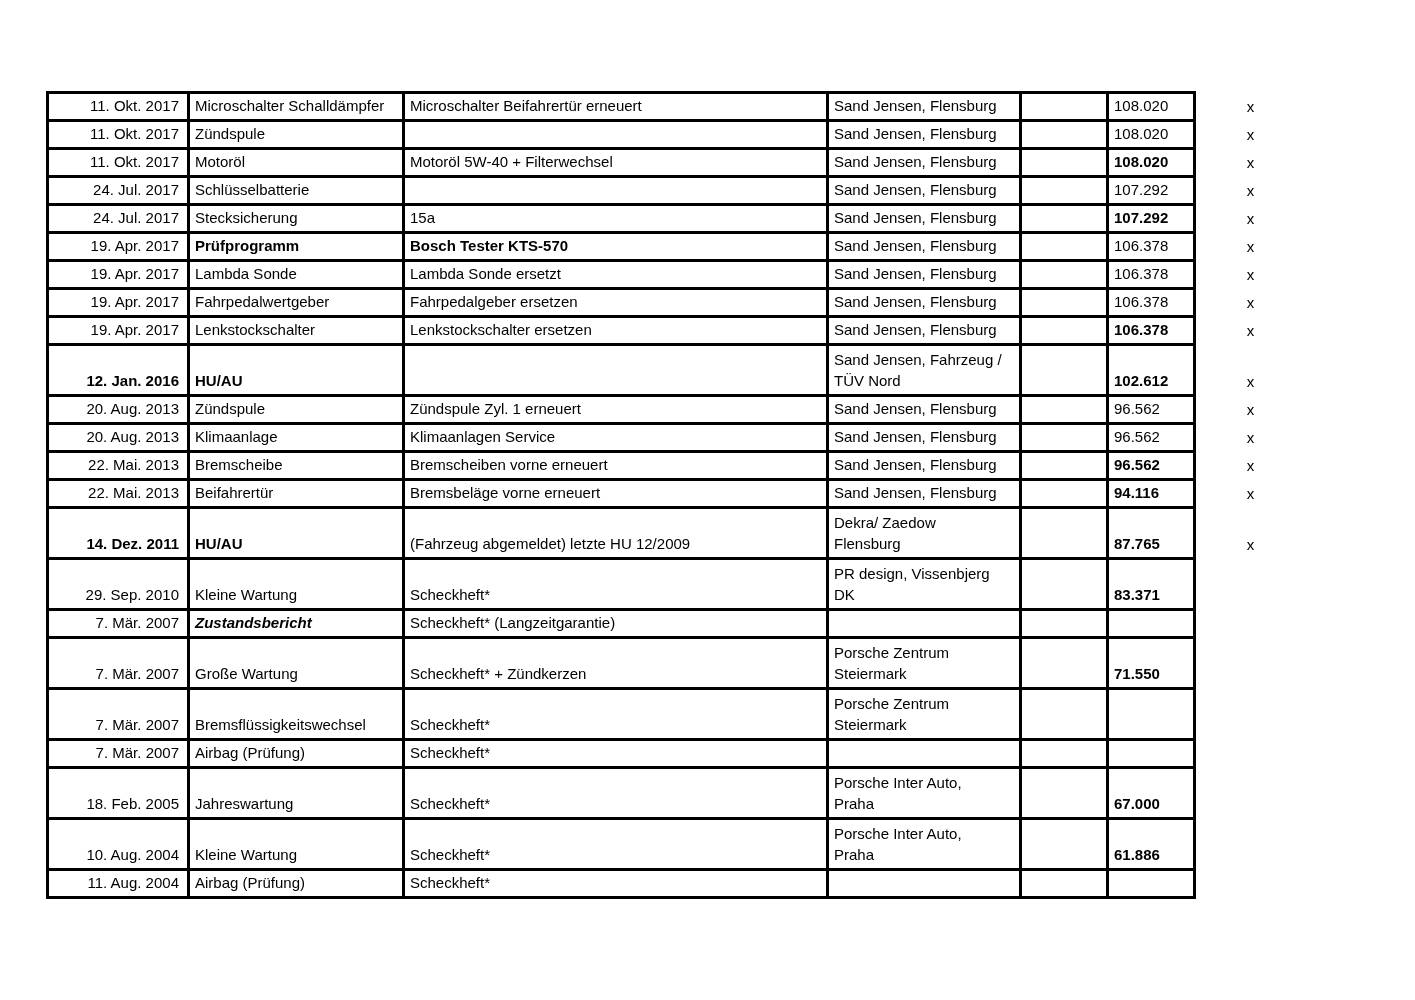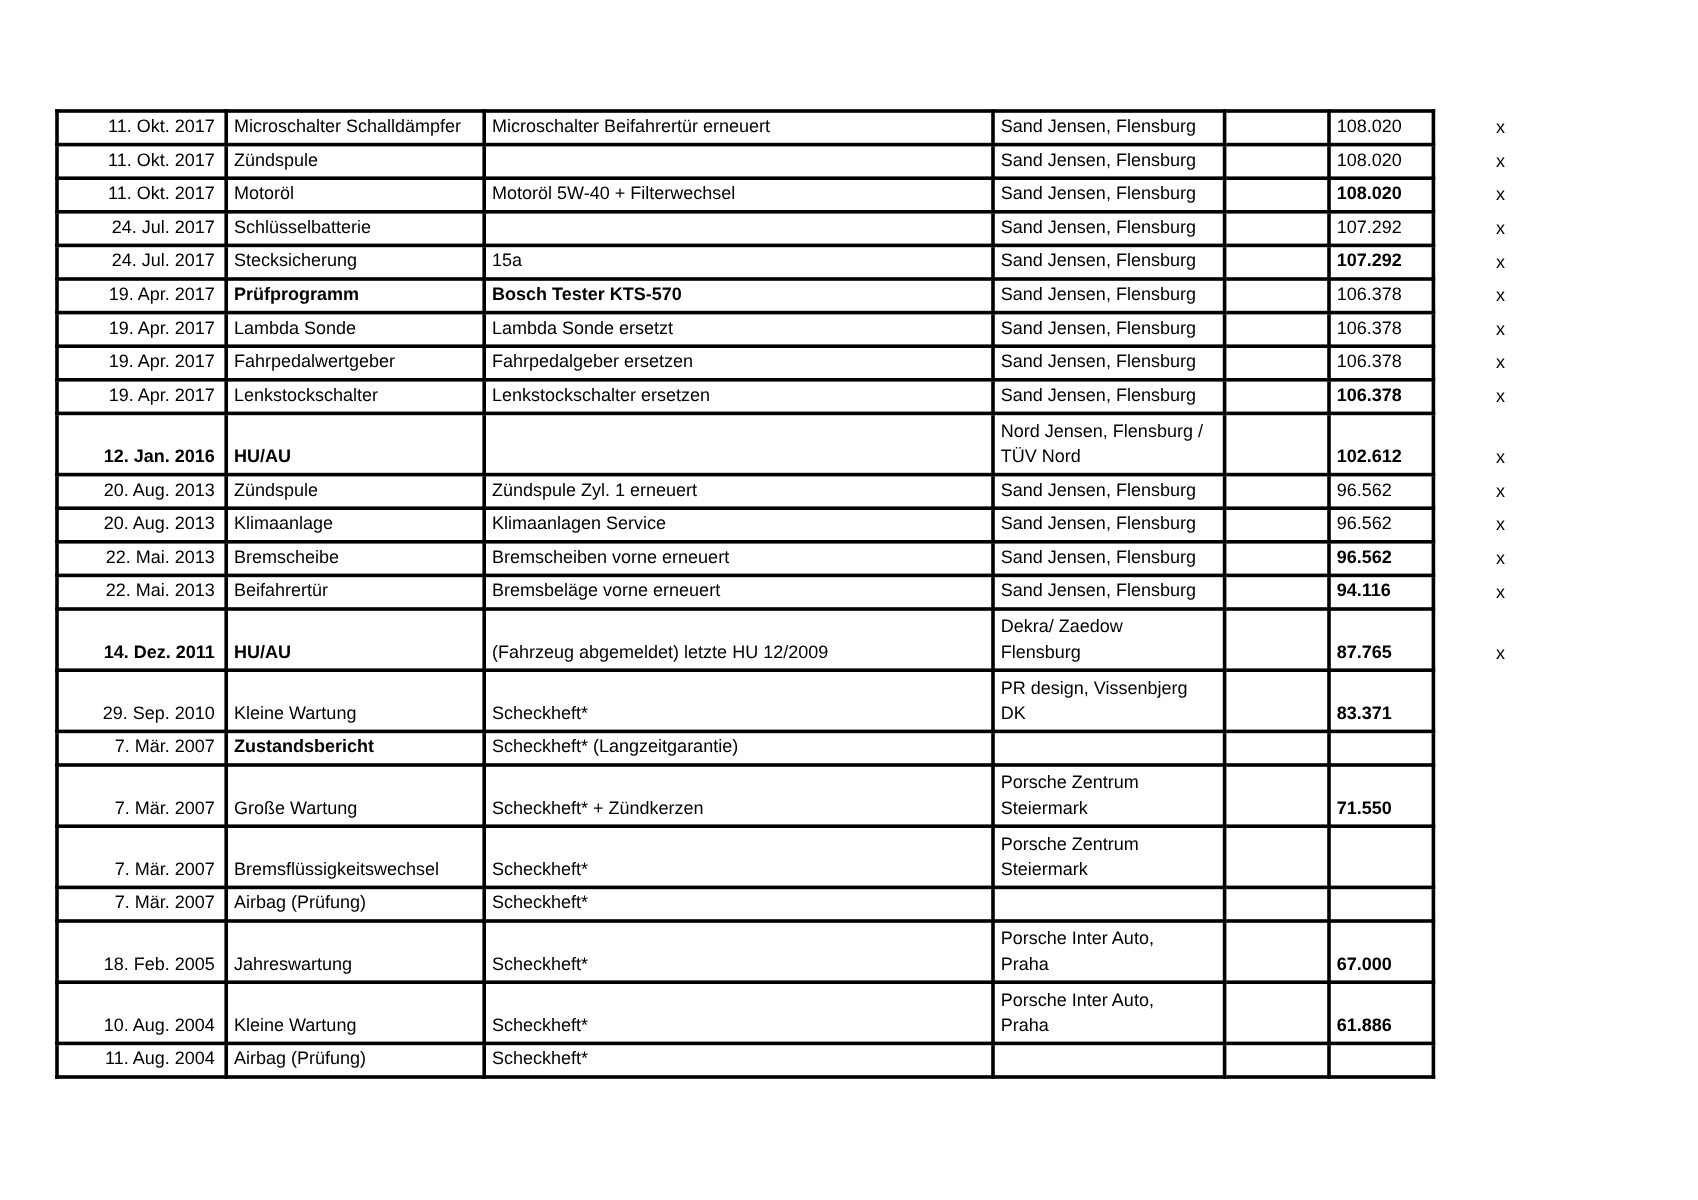--- a/index.html
+++ b/index.html
@@ -17,21 +17,21 @@
     line-height:21px;
     white-space:pre-line;
     overflow:hidden;
   }
   tr{height:25px;}
   tr.tall{height:51px;}
   td.c-date{text-align:right;padding-right:8px;}
   td.c-km{padding-right:5px;}
   td.c-x{border:none;text-align:center;vertical-align:bottom;padding:0 0 4px 0;}
   td.b{font-weight:bold;}
-  td.i{}
+  td.i{font-style:italic;}
 </style>
 </head>
 <body>
 
 <div class="sheet">
   <table>
     <colgroup>
       <col style="width:141px">
       <col style="width:215px">
       <col style="width:424px">
@@ -119,21 +119,21 @@
           <td class="c-work">Lenkstockschalter ersetzen</td>
           <td class="c-shop">Sand Jensen, Flensburg</td>
           <td class="c-spare"></td>
           <td class="c-km b">106.378</td>
           <td class="c-x">x</td>
         </tr>
         <tr class="tall">
           <td class="c-date b">12. Jan. 2016</td>
           <td class="c-part b">HU/AU</td>
           <td class="c-work"></td>
-          <td class="c-shop">Nord Jensen, Flensburg /
+          <td class="c-shop">Sand Jensen, Fahrzeug /
 TÜV Nord</td>
           <td class="c-spare"></td>
           <td class="c-km b">102.612</td>
           <td class="c-x">x</td>
         </tr>
         <tr>
           <td class="c-date">20. Aug. 2013</td>
           <td class="c-part">Zündspule</td>
           <td class="c-work">Zündspule Zyl. 1 erneuert</td>
           <td class="c-shop">Sand Jensen, Flensburg</td>

